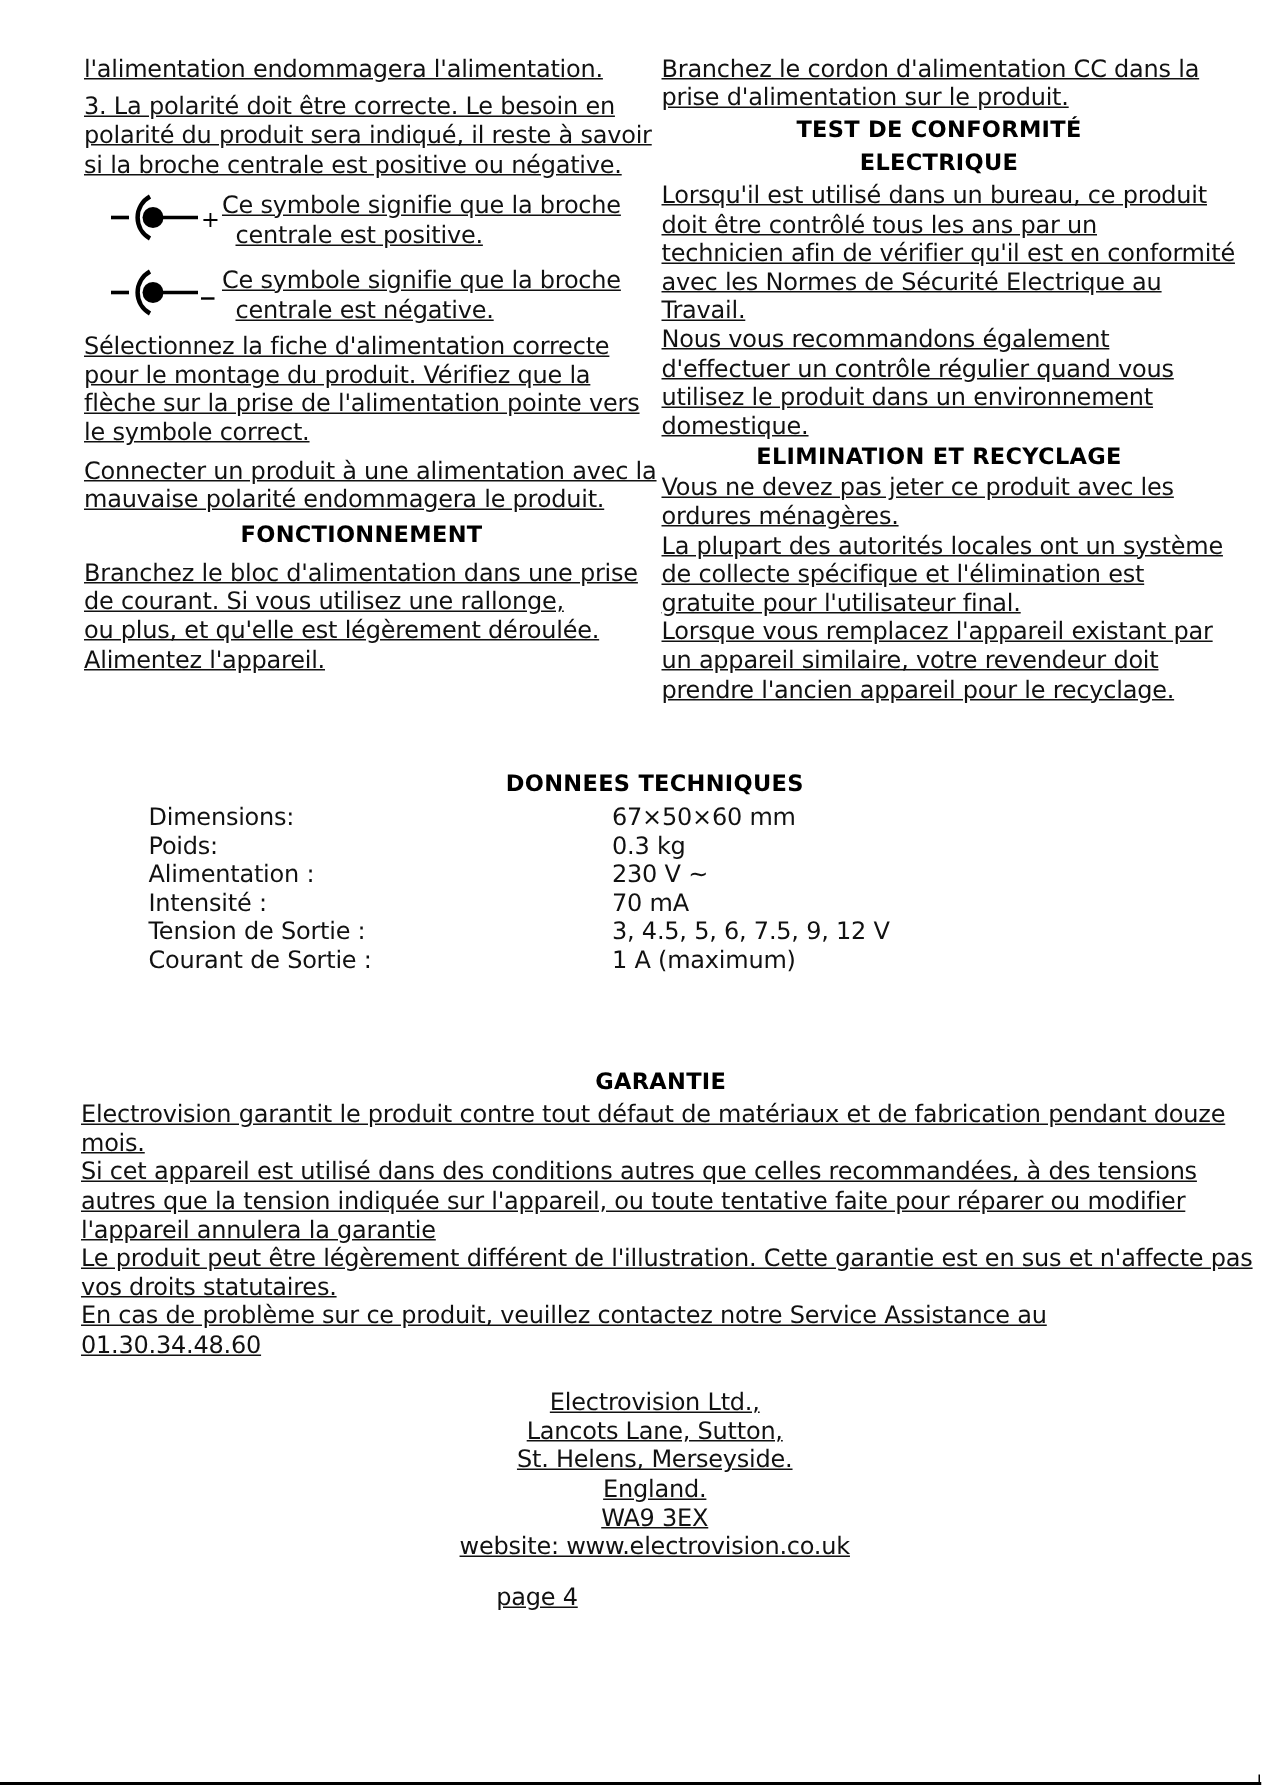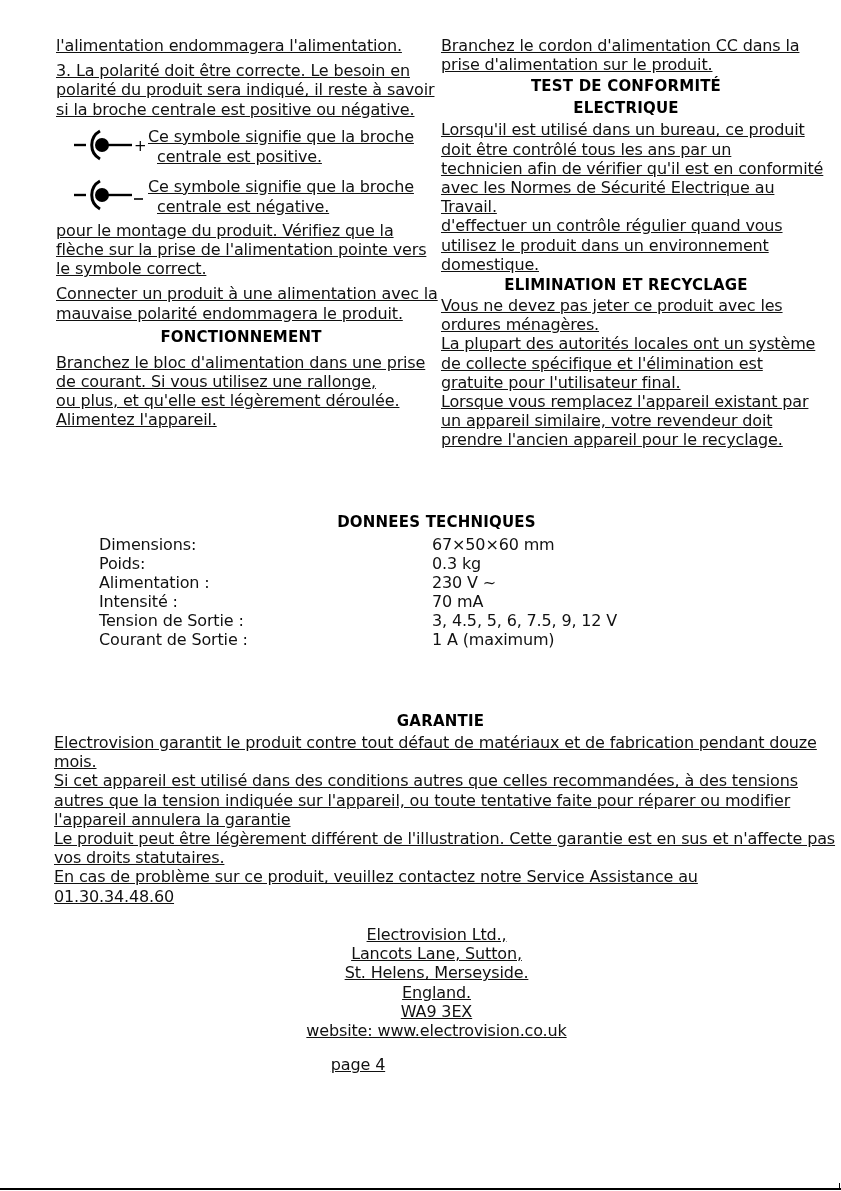--- a/index.html
+++ b/index.html
@@ -17,21 +17,21 @@
   .col-right { left: 441px; top: 36px; width: 370px; }
   .p { margin: 0; }
   .gap { height: 6px; }
   .sym { position: relative; height: 48px; }
   .sym svg { position: absolute; left: 18px; top: 1px; }
   .sym .l1 { position: absolute; left: 92px; top: 0; }
   .sym .l2 { position: absolute; left: 101px; top: 20px; }
   .spec-title { position: absolute; top: 511px; left: 0; width: 841px; padding-left: 16px; }
   .spec-row { position: absolute; left: 99px; width: 600px; }
   .spec-row .k { position: absolute; left: 0; }
-  .spec-row .v { position: absolute; left: 309px; margin-left: 24px; }
+  .spec-row .v { position: absolute; left: 309px; }
   .gar-title { position: absolute; top: 710px; left: 0; width: 841px; padding-left: 20px; }
   .gar { position: absolute; left: 54px; top: 733px; width: 770px; }
   .addr { position: absolute; left: 16px; width: 841px; top: 925px; text-align: center; }
   .addr .t { white-space: nowrap; }
   .page { position: absolute; left: 0; width: 716px; top: 1055px; text-align: center; }
   .bottom-rule { position: absolute; left: 0; top: 1188px; width: 841px; height: 2px; background: #000; }
   .right-tick { position: absolute; left: 839px; top: 1183px; width: 1px; height: 7px; background: #000; }
 </style>
 </head>
 <body>
@@ -64,20 +64,21 @@
       <path d="M 26 3 A 16 16 0 0 0 26 31" fill="none" stroke="#000" stroke-width="3"></path>
       <circle cx="28" cy="17" r="7" fill="#000"></circle>
       <line x1="34" y1="17" x2="58" y2="17" stroke="#000" stroke-width="2.4"></line>
       <line x1="60" y1="21" x2="69" y2="21" stroke="#000" stroke-width="1.6"></line>
     </svg>
     <span class="t l1">Ce symbole signifie que la broche</span>
     <span class="t l2">centrale est négative.</span>
   </div>
 
   <div style="margin-top:-4px">
+    <p class="p t">Sélectionnez la fiche d'alimentation correcte</p>
     <p class="p t">pour le montage du produit. Vérifiez que la</p>
     <p class="p t">flèche sur la prise de l'alimentation pointe vers</p>
     <p class="p t">le symbole correct.</p>
   </div>
   <div class="gap"></div>
   <div>
     <p class="p t">Connecter un produit à une alimentation avec la</p>
     <p class="p t">mauvaise polarité endommagera le produit.</p>
   </div>
   <div style="height:3px"></div>
@@ -99,20 +100,21 @@
   <div style="margin-top:1px">
     <div class="h">TEST DE CONFORMITÉ</div>
     <div class="h">ELECTRIQUE</div>
   </div>
   <div style="margin-top:1px">
     <p class="p t">Lorsqu'il est utilisé dans un bureau, ce produit</p>
     <p class="p t">doit être contrôlé tous les ans par un</p>
     <p class="p t">technicien afin de vérifier qu'il est en conformité</p>
     <p class="p t">avec  les Normes de Sécurité Electrique au</p>
     <p class="p t">Travail.</p>
+    <p class="p t">Nous vous recommandons également</p>
     <p class="p t">d'effectuer un contrôle régulier quand vous</p>
     <p class="p t">utilisez le produit dans un environnement</p>
     <p class="p t">domestique.</p>
   </div>
   <div class="h">ELIMINATION ET RECYCLAGE</div>
   <div>
     <p class="p t">Vous ne devez pas jeter ce produit avec les</p>
     <p class="p t">ordures ménagères.</p>
     <p class="p t">La plupart des autorités locales ont un système</p>
     <p class="p t">de collecte spécifique et l'élimination est</p>

